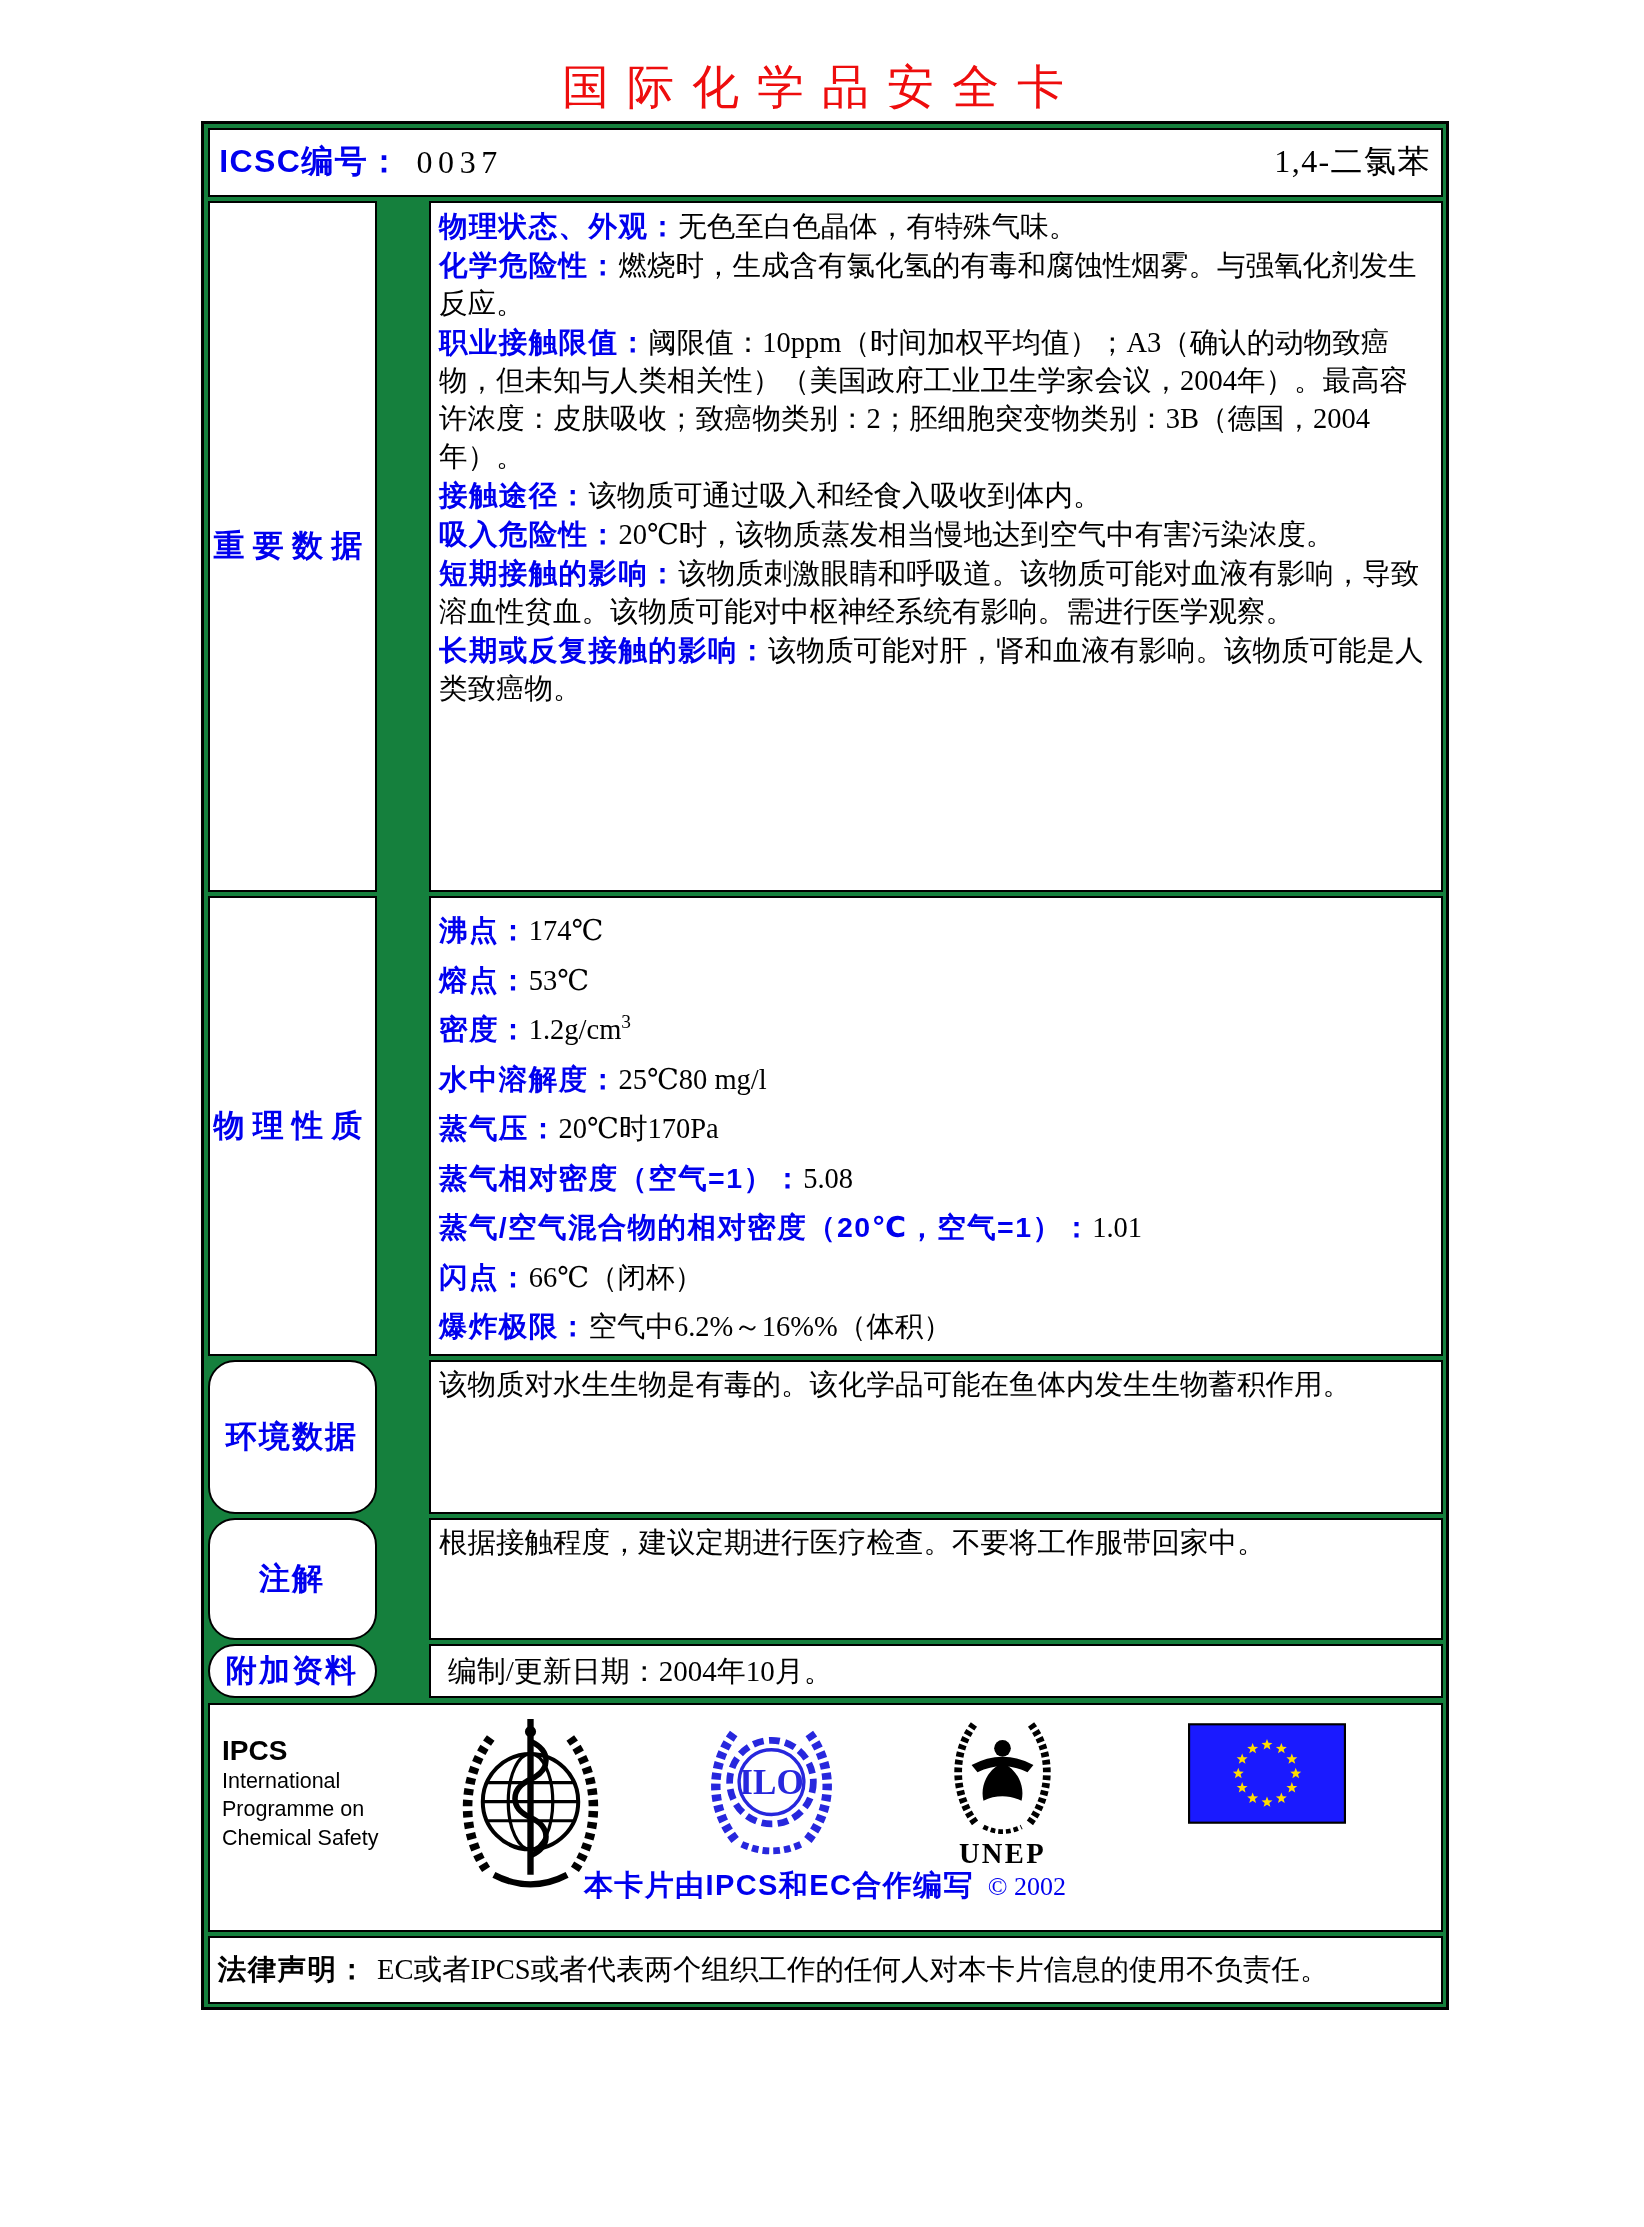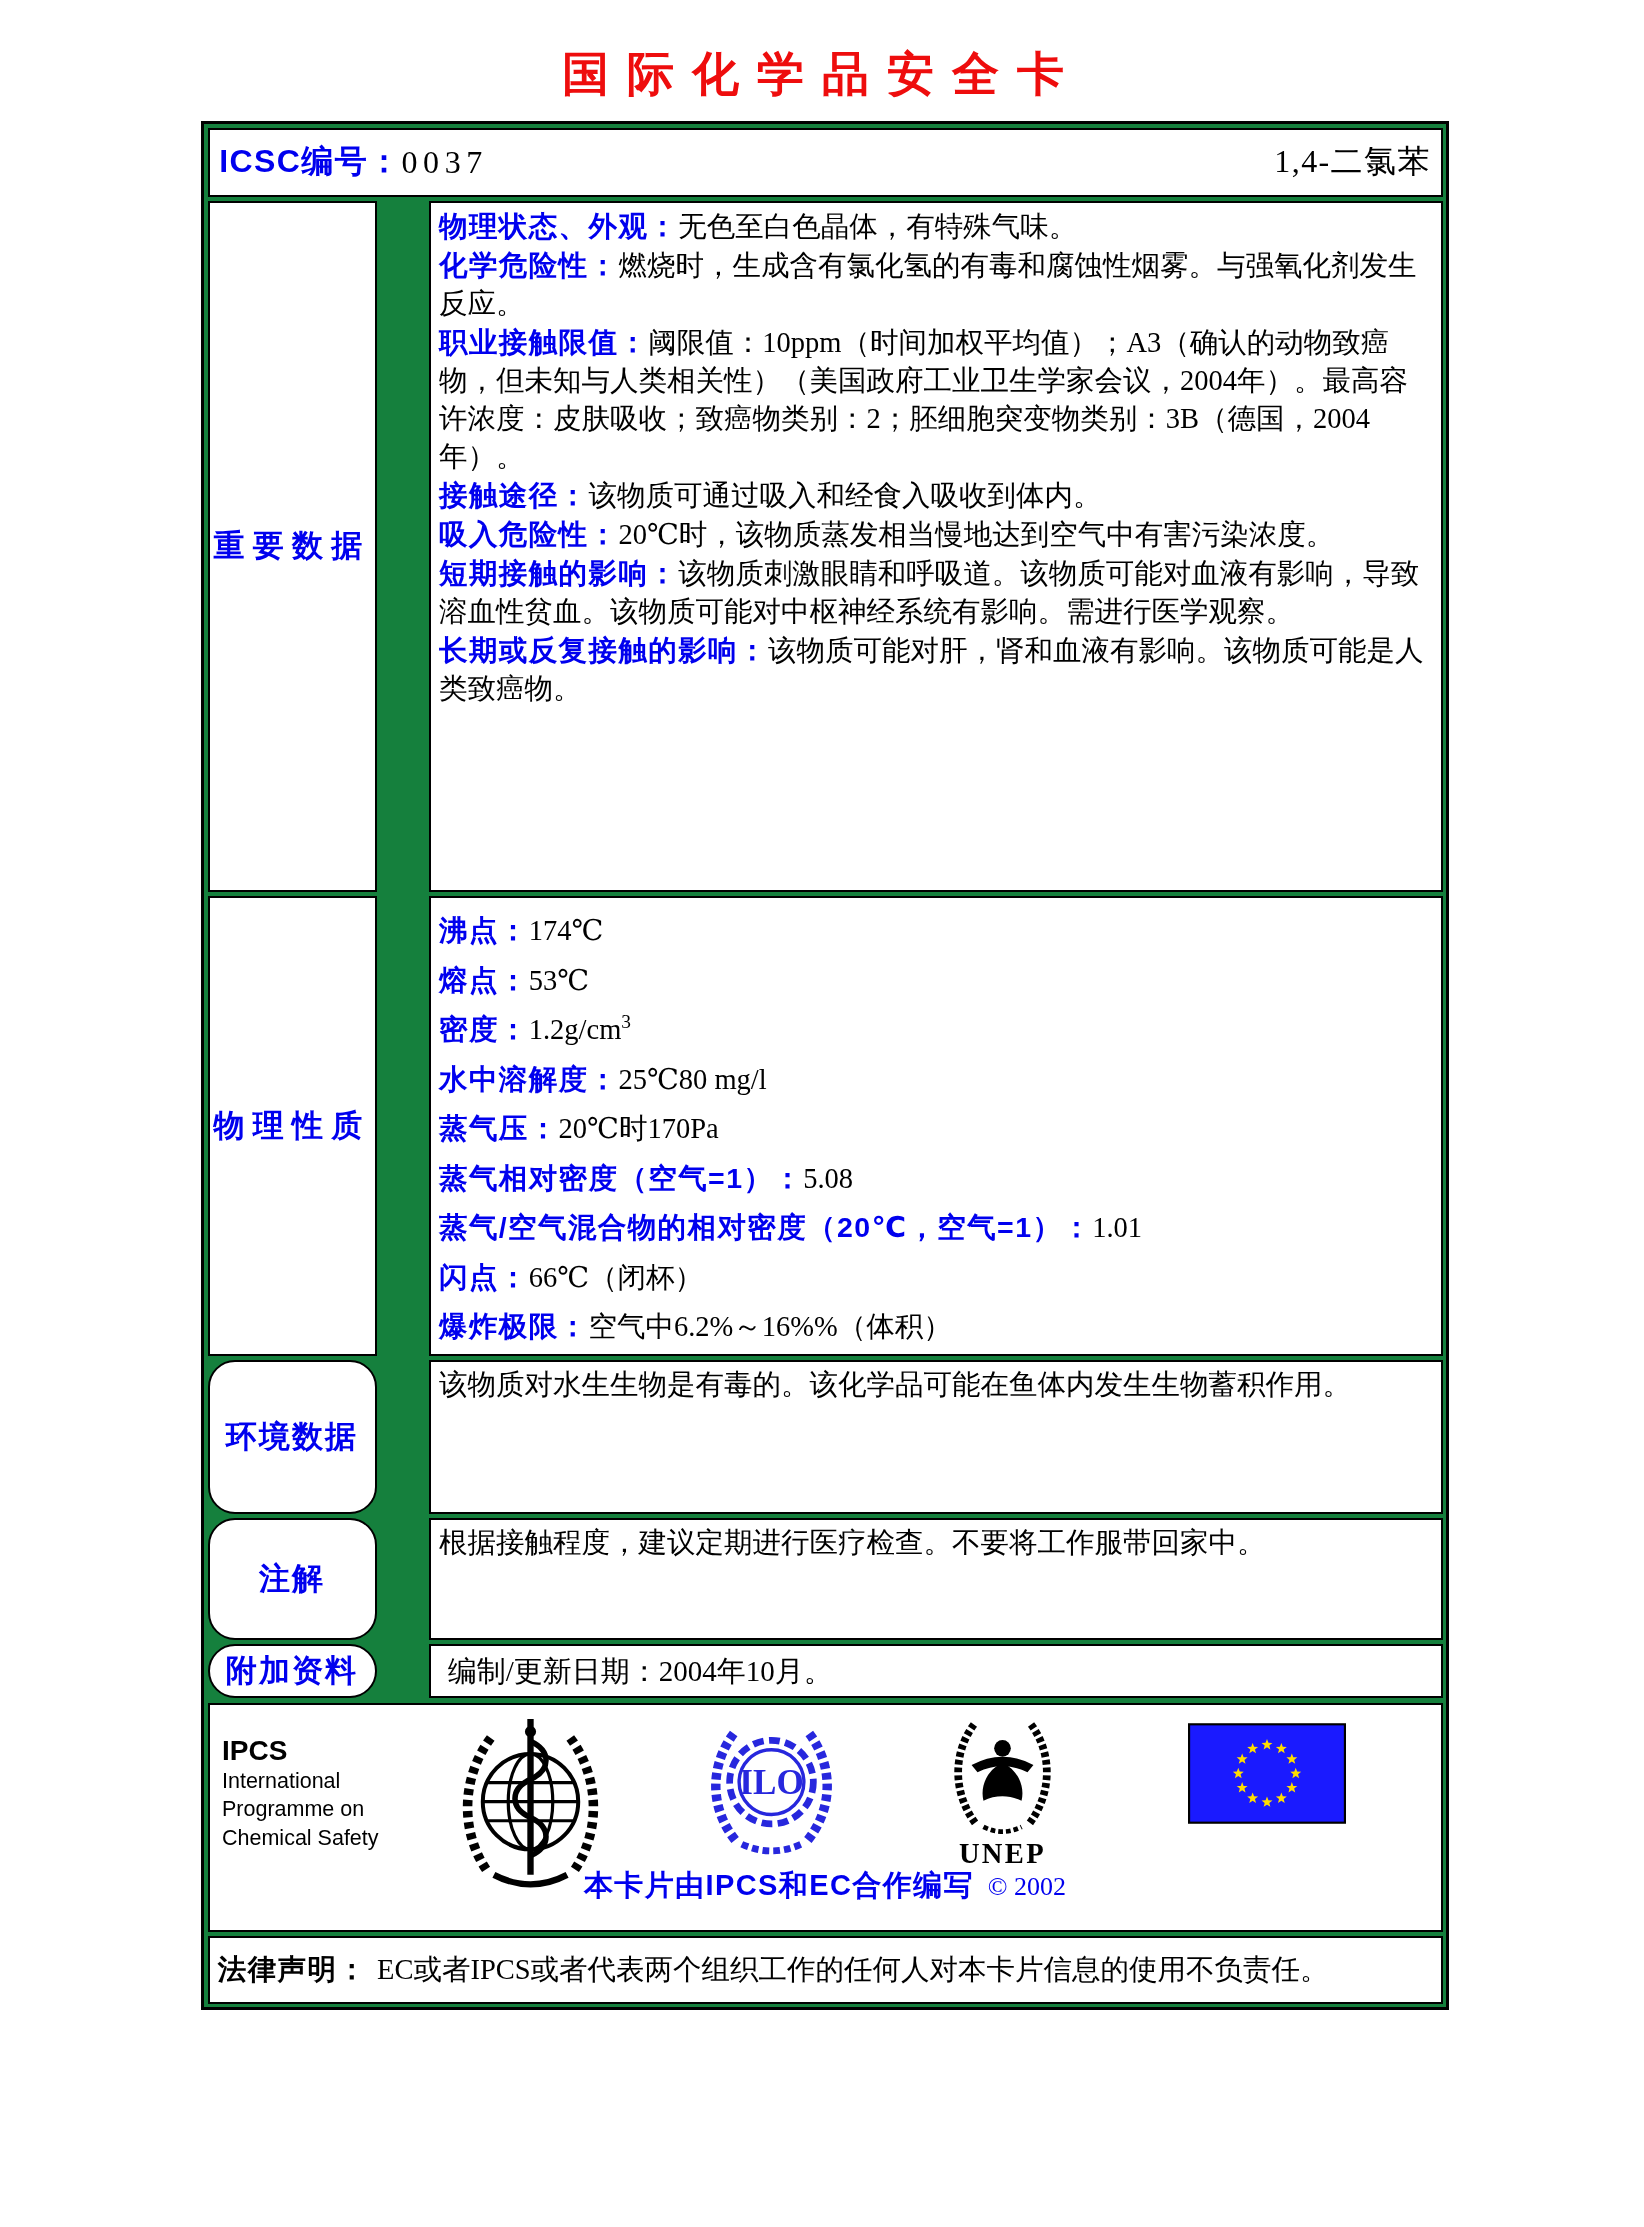--- a/index.html
+++ b/index.html
@@ -2,35 +2,35 @@
 <html style="font-size:11px"><head>
 <meta charset="utf-8">
 <style>
   html,body{margin:0;padding:0;}
   body{
     width:1644px;height:2227px;background:#ffffff;position:relative;
     font-family:"Liberation Serif","DejaVu Serif",serif;color:#000;
   }
   .sans{font-family:"Liberation Sans","DejaVu Sans",sans-serif;}
   .page-title{
-    position:absolute;top:43px;left:0;width:100%;text-align:center;
-    font-size:47px;font-weight:bold;color:#ee0d0d;letter-spacing:18px;
+    position:absolute;top:56px;left:0;width:100%;text-align:center;
+    font-size:47px;font-weight:normal;color:#ee0d0d;letter-spacing:18px;
   }
   .card{
     position:absolute;left:201px;top:121px;width:1248px;box-sizing:border-box;
     border:3.5px solid #000;padding:3.5px;background:#15803d;
     display:flex;flex-direction:column;gap:4.2px;
   }
   .row{display:flex;gap:4.2px;}
   .cell{border:2.1px solid #000;box-sizing:border-box;background:#fff;overflow:hidden;}
   .r1{height:69px;} .r2{height:691px;} .r3{height:460px;} .r4{height:154px;}
   .r5{height:122px;} .r6{height:54px;} .r7{height:229px;} .r8{height:68px;}
   .header-cell{flex:1;display:flex;align-items:center;padding:0 9.7px;font-size:32px;}
   .icsc-label{color:#0000ee;font-weight:bold;letter-spacing:1.4px;}
-  .icsc-num{letter-spacing:5.6px;margin-left:0;}
+  .icsc-num{letter-spacing:5.6px;margin-left:15px;}
   .chem-name{margin-left:auto;letter-spacing:1.4px;}
   .label-cell{
     flex:0 0 169px;display:flex;align-items:center;justify-content:center;
     color:#0000ee;font-weight:bold;font-size:31px;text-align:center;
   }
   .wide-ls{letter-spacing:8.3px;}
   .norm-ls{letter-spacing:2.1px;border-radius:27px;}
   .content-cell{flex:1;padding:4.2px 8.3px;font-size:28.5px;line-height:38px;margin-left:48px;}
   .hlabel{color:#0000ee;font-weight:bold;letter-spacing:1.4px;}
   .btext{color:#000;}

